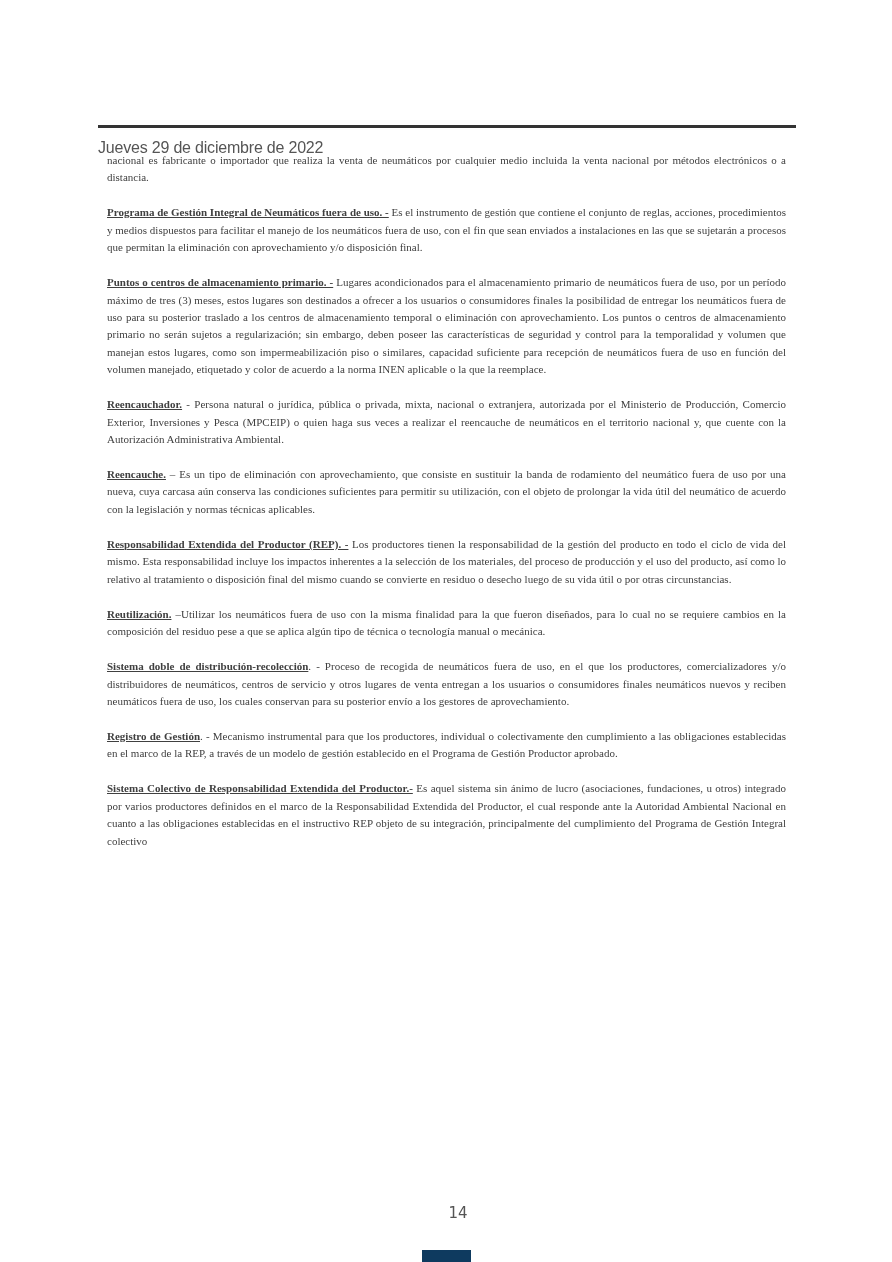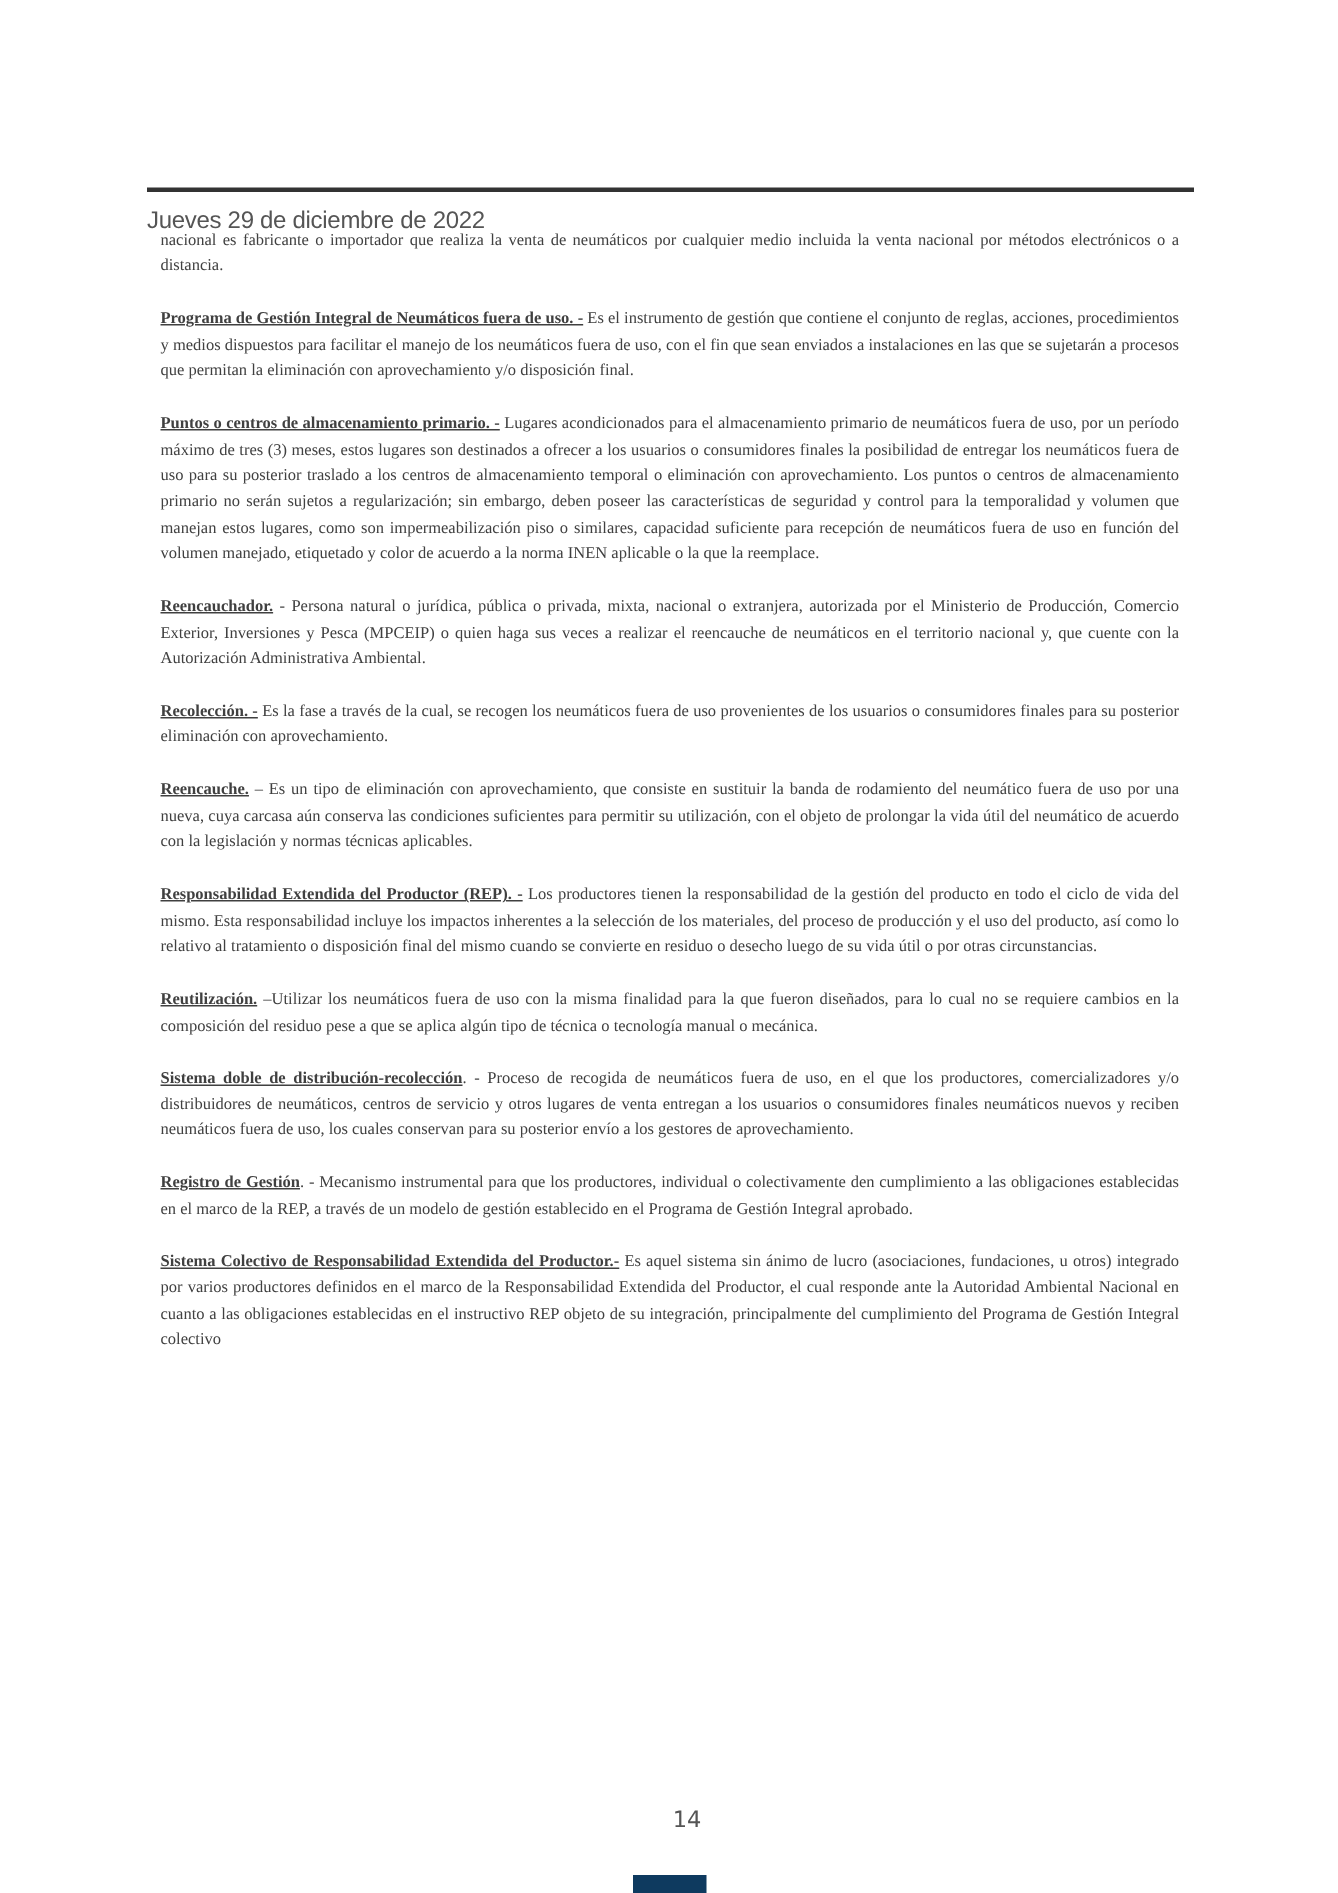--- a/index.html
+++ b/index.html
@@ -40,23 +40,22 @@
 <div class="header">
   <span class="header-left">Jueves 29 de diciembre de 2022</span>
 </div>
 <div class="header-rule"></div>
 
 <div class="content">
   <p class="para"><span class="term"></span><span>nacional es fabricante o importador que realiza la venta de neumáticos por cualquier medio incluida la venta nacional por métodos electrónicos o a distancia.</span></p>
   <p class="para"><span class="term">Programa de Gestión Integral de Neumáticos fuera de uso. -</span><span> Es el instrumento de gestión que contiene el conjunto de reglas, acciones, procedimientos y medios dispuestos para facilitar el manejo de los neumáticos fuera de uso, con el fin que sean enviados a instalaciones en las que se sujetarán a procesos que permitan la eliminación con aprovechamiento y/o disposición final.</span></p>
   <p class="para"><span class="term">Puntos o centros de almacenamiento primario. -</span><span> Lugares acondicionados para el almacenamiento primario de neumáticos fuera de uso, por un período máximo de tres (3) meses, estos lugares son destinados a ofrecer a los usuarios o consumidores finales la posibilidad de entregar los neumáticos fuera de uso para su posterior traslado a los centros de almacenamiento temporal o eliminación con aprovechamiento. Los puntos o centros de almacenamiento primario no serán sujetos a regularización; sin embargo, deben poseer las características de seguridad y control para la temporalidad y volumen que manejan estos lugares, como son impermeabilización piso o similares, capacidad suficiente para recepción de neumáticos fuera de uso en función del volumen manejado, etiquetado y color de acuerdo a la norma INEN aplicable o la que la reemplace.</span></p>
   <p class="para"><span class="term">Reencauchador.</span><span> - Persona natural o jurídica, pública o privada, mixta, nacional o extranjera, autorizada por el Ministerio de Producción, Comercio Exterior, Inversiones y Pesca (MPCEIP) o quien haga sus veces a realizar el reencauche de neumáticos en el territorio nacional y, que cuente con la Autorización Administrativa Ambiental.</span></p>
-  <p class="para"><span class="term">Recolección. -</span><span> Es la fase a través de la cual, se recogen los neumáticos fuera de uso provenientes de los usuarios o consumidores finales para su posterior eliminación con aprovechamiento.</span></p>
   <p class="para"><span class="term">Reencauche.</span><span> – Es un tipo de eliminación con aprovechamiento, que consiste en sustituir la banda de rodamiento del neumático fuera de uso por una nueva, cuya carcasa aún conserva las condiciones suficientes para permitir su utilización, con el objeto de prolongar la vida útil del neumático de acuerdo con la legislación y normas técnicas aplicables.</span></p>
   <p class="para"><span class="term">Responsabilidad Extendida del Productor (REP). -</span><span> Los productores tienen la responsabilidad de la gestión del producto en todo el ciclo de vida del mismo. Esta responsabilidad incluye los impactos inherentes a la selección de los materiales, del proceso de producción y el uso del producto, así como lo relativo al tratamiento o disposición final del mismo cuando se convierte en residuo o desecho luego de su vida útil o por otras circunstancias.</span></p>
   <p class="para"><span class="term">Reutilización.</span><span> –Utilizar los neumáticos fuera de uso con la misma finalidad para la que fueron diseñados, para lo cual no se requiere cambios en la composición del residuo pese a que se aplica algún tipo de técnica o tecnología manual o mecánica.</span></p>
   <p class="para"><span class="term">Sistema doble de distribución-recolección</span><span>. -  Proceso de recogida de neumáticos fuera de uso, en el que los productores, comercializadores y/o distribuidores de neumáticos, centros de servicio y otros lugares de venta entregan a los usuarios o consumidores finales neumáticos nuevos y reciben neumáticos fuera de uso, los cuales conservan para su posterior envío a los gestores de aprovechamiento.</span></p>
-  <p class="para"><span class="term">Registro de Gestión</span><span>. - Mecanismo instrumental para que los productores, individual o colectivamente den cumplimiento a las obligaciones establecidas en el marco de la REP, a través de un modelo de gestión establecido en el Programa de Gestión Integral aprobado.</span></p>
+  <p class="para"><span class="term">Registro de Gestión</span><span>. - Mecanismo instrumental para que los productores, individual o colectivamente den cumplimiento a las obligaciones establecidas en el marco de la REP, a través de un modelo de gestión establecido en el Programa de Gestión Productor aprobado.</span></p>
   <p class="para"><span class="term">Sistema Colectivo de Responsabilidad Extendida del Productor.-</span><span> Es aquel sistema sin ánimo de lucro (asociaciones, fundaciones, u otros) integrado por varios productores definidos en el marco de la Responsabilidad Extendida del Productor, el cual responde ante la Autoridad Ambiental Nacional en cuanto a las obligaciones establecidas en el instructivo REP objeto de su integración, principalmente del cumplimiento del Programa de Gestión Integral colectivo</span></p>
 </div>
 
 <div class="page-number">14</div>
 <div class="footer-bar"></div>
 
 </body></html>

